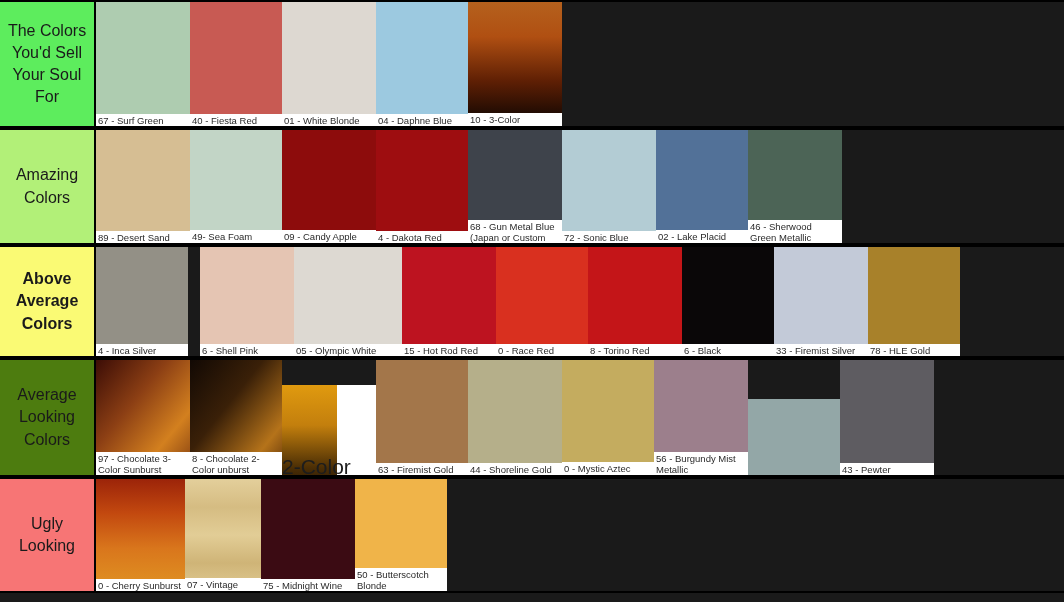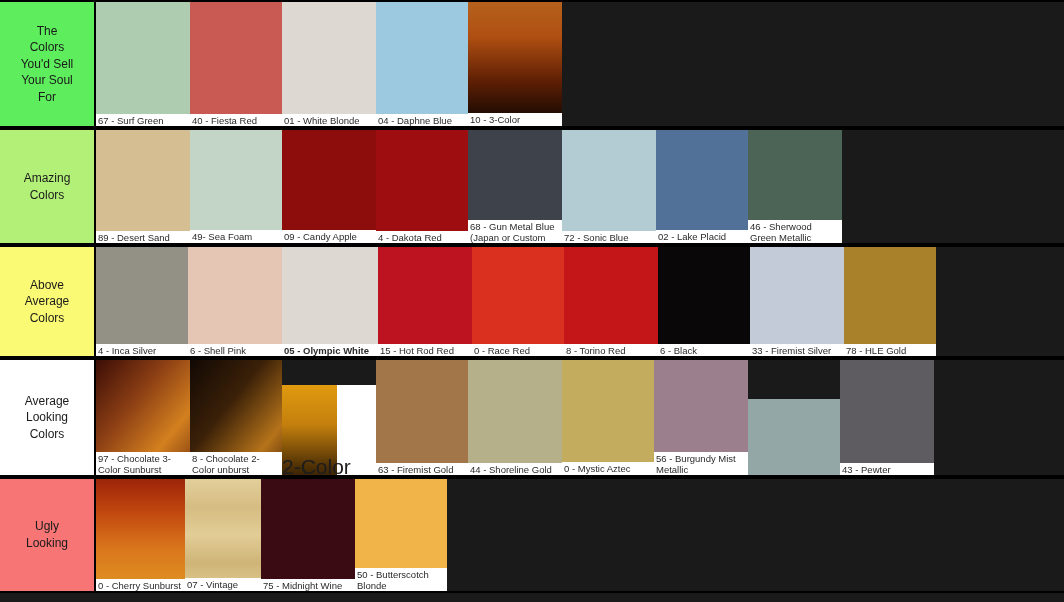--- a/index.html
+++ b/index.html
@@ -43,23 +43,23 @@
     border-top: 2px solid #000;
     border-bottom: 2px solid #000;
     background: #000;
   }
   .tier-label {
     width: 96px;
     flex: 0 0 96px;
     display: flex; align-items: center; justify-content: center;
     text-align: center;
     color: #1a1a1a;
-    font-size: 12px;
+    font-size: 16px;
     line-height: 1.38;
-    padding: 2px 20px;
+    padding: 2px 4px;
     border-right: 2px solid #000;
     font-family: "Liberation Sans", sans-serif;
   }
   .tier-items {
     flex: 1 1 auto;
     display: flex;
     align-items: stretch;
     background: #1a1a1a;
     overflow: hidden;
   }
@@ -188,31 +188,31 @@
             <div class="swatch" style="background: rgb(82, 113, 152);"></div>
             <div class="caption">02 - Lake Placid Blue</div>
           </div>
           <div class="item cap2" style="width: 94px;">
             <div class="swatch" style="background: rgb(76, 100, 86);"></div>
             <div class="caption">46 - Sherwood Green Metallic</div>
           </div>
         </div>
       </div>
       <div class="tier-row" style="top: 245px; height: 113px; width: 1064px;">
-        <div class="tier-label" style="background: rgb(250, 250, 116);">Above Average Colors</div>
+        <div class="tier-label" style="background: rgb(250, 250, 116); font-weight: bold;">Above Average Colors</div>
         <div class="tier-items">
           <div class="item cap1" style="width: 92px;">
             <div class="swatch" style="background: rgb(147, 144, 134);"></div>
             <div class="caption">4 - Inca Silver</div>
           </div>
-          <div class="item cap1" style="width: 94px;">
+          <div class="item cap1" style="width: 94px; margin-left: 12px;">
             <div class="swatch" style="background: rgb(229, 197, 179);"></div>
             <div class="caption">6 - Shell Pink</div>
           </div>
-          <div class="item cap1" style="width: 96px; font-weight: bold;">
+          <div class="item cap1" style="width: 108px;">
             <div class="swatch" style="background: rgb(221, 217, 210);"></div>
             <div class="caption">05 - Olympic White</div>
           </div>
           <div class="item cap1" style="width: 94px;">
             <div class="swatch" style="background: rgb(189, 19, 32);"></div>
             <div class="caption">15 - Hot Rod Red</div>
           </div>
           <div class="item cap1" style="width: 92px;">
             <div class="swatch" style="background: rgb(217, 48, 31);"></div>
             <div class="caption">0 - Race Red</div>
@@ -229,21 +229,21 @@
             <div class="swatch" style="background: rgb(195, 202, 216);"></div>
             <div class="caption">33 - Firemist Silver</div>
           </div>
           <div class="item cap1" style="width: 92px;">
             <div class="swatch" style="background: rgb(168, 129, 42);"></div>
             <div class="caption">78 - HLE Gold</div>
           </div>
         </div>
       </div>
       <div class="tier-row" style="top: 358px; height: 119px; width: 1064px;">
-        <div class="tier-label" style="background: #ffffff;">Average Looking Colors</div>
+        <div class="tier-label" style="background: #4d7c0f;">Average Looking Colors</div>
         <div class="tier-items">
           <div class="item cap2" style="width: 94px;">
             <div class="swatch" style="background: linear-gradient(to right bottom, rgb(60, 13, 6) 0%, rgb(140, 63, 20) 38%, rgb(211, 128, 31) 72%, rgb(125, 58, 16) 100%);"></div>
             <div class="caption">97 - Chocolate 3-Color Sunburst</div>
           </div>
           <div class="item cap2" style="width: 92px;">
             <div class="swatch" style="background: linear-gradient(to right bottom, rgb(18, 9, 4) 0%, rgb(58, 32, 8) 40%, rgb(181, 115, 26) 78%, rgb(93, 50, 9) 100%);"></div>
             <div class="caption">8 - Chocolate 2-Color unburst</div>
           </div>
           <div class="item cap1 bigtext" style="width: 94px; margin-top: 25px;">

